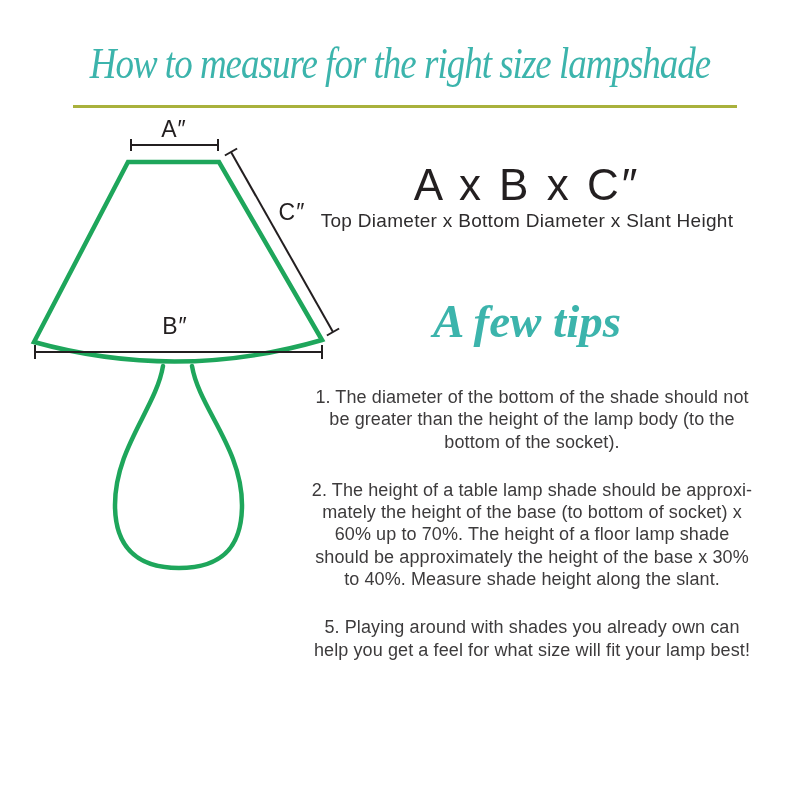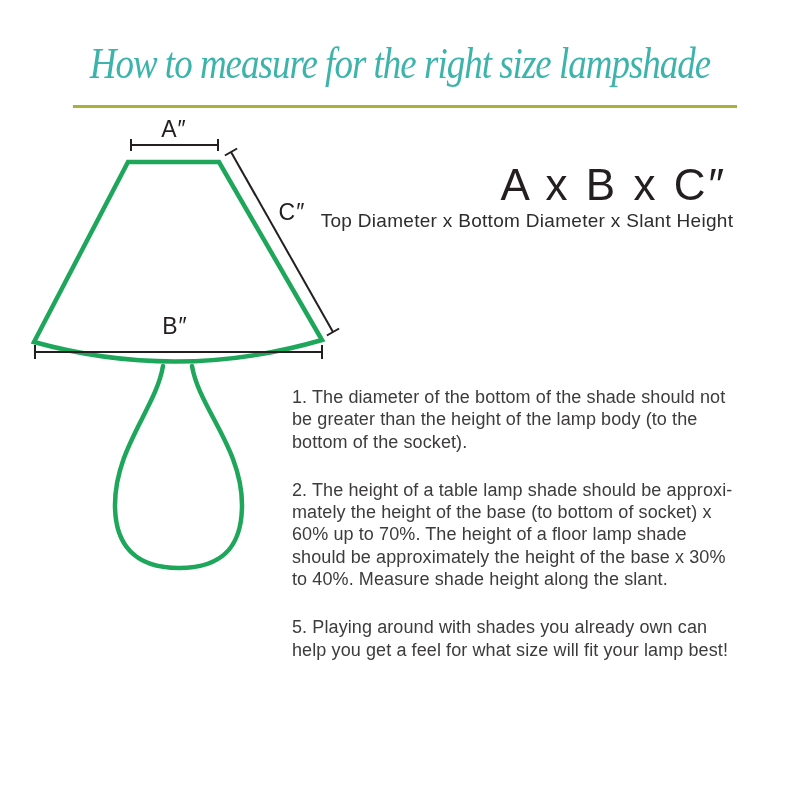--- a/index.html
+++ b/index.html
@@ -46,21 +46,21 @@
     fill: var(--ink);
     font-family: "Liberation Sans", sans-serif;
     font-size: 23px;
     letter-spacing: 1px;
   }
 
   
   .formula {
     position: absolute;
     top: 160px; left: 327px; width: 400px;
-    text-align: right;
+    text-align: center;
     font-size: 44px;
     letter-spacing: 3px;
     color: var(--ink);
     font-weight: normal;
   }
   .formula-caption {
     position: absolute;
     top: 210px; left: 287px; width: 480px;
     text-align: center;
     font-size: 19px;
@@ -73,21 +73,21 @@
     text-align: center;
     font-family: "Liberation Serif", serif;
     font-style: italic;
     font-weight: bold;
     font-size: 47px;
     color: var(--teal);
   }
   .tips {
     position: absolute;
     top: 386px; left: 292px; width: 480px;
-    text-align: left;
+    text-align: center;
     color: var(--gray);
     font-size: 18px;
     line-height: 22.3px;
     letter-spacing: 0.1px;
   }
   .tip {
     white-space: pre-line;
     margin-bottom: 26px;
   }
 </style>
@@ -124,20 +124,21 @@
       <line x1="302" y1="225" x2="302" y2="239" class="ink-stroke"></line>
     </g>
 
     <path d="M 143,246 C 136,288 95,328 95,385 C 95,423 113,448 159,448 C 206,448 222,423 222,385 C 222,328 179,288 172,246" class="green-stroke"></path>
   </svg>
 
   <div class="formula">A x B x C″</div>
 
   <div class="formula-caption">Top Diameter x Bottom Diameter x Slant Height</div>
 
+  <div class="tips-heading">A few tips</div>
 
   <div class="tips">
     <div class="tip">1. The diameter of the bottom of the shade should not
 be greater than the height of the lamp body (to the
 bottom of the socket).</div>
     <div class="tip">2. The height of a table lamp shade should be approxi-
 mately the height of the base (to bottom of socket) x
 60% up to 70%. The height of a floor lamp shade
 should be approximately the height of the base x 30%
 to 40%. Measure shade height along the slant.</div>

